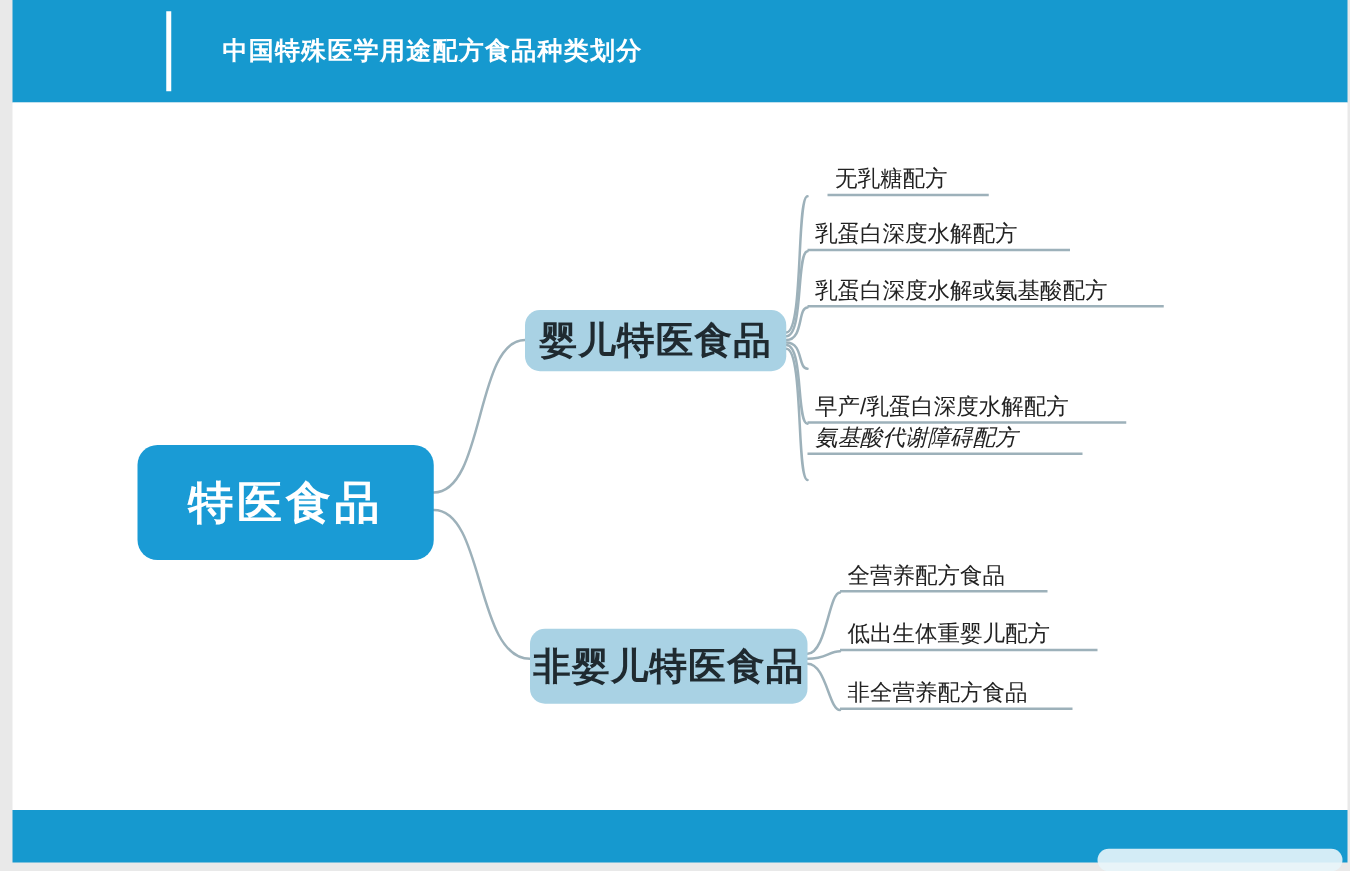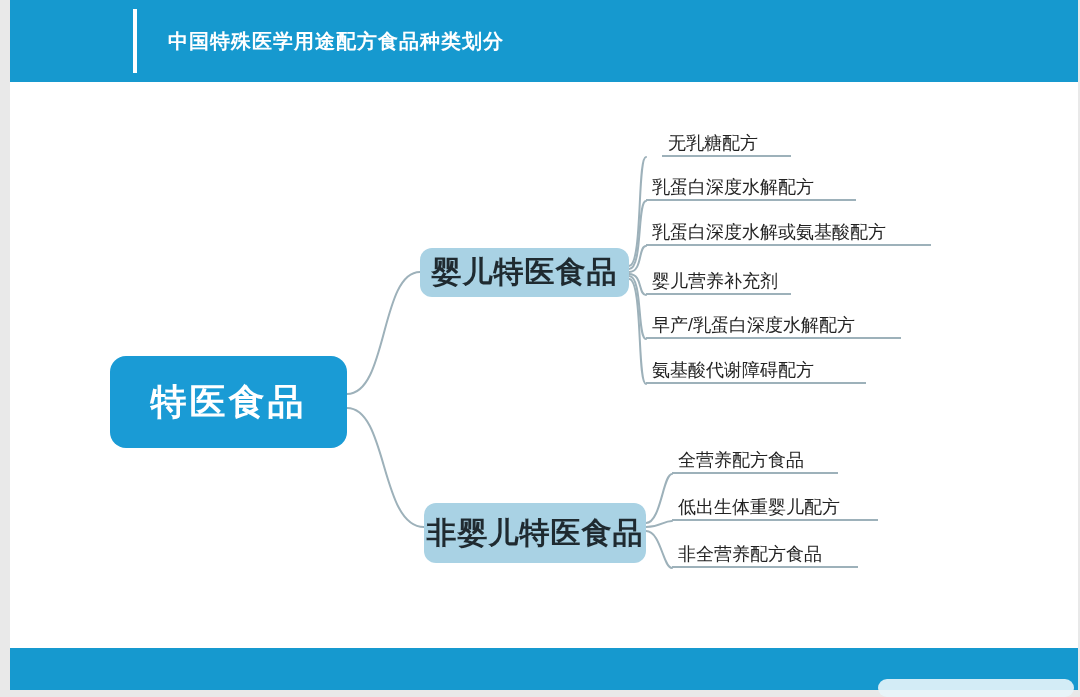--- a/index.html
+++ b/index.html
@@ -1,21 +1,21 @@
 <!DOCTYPE html>
 <html><head>
 <meta charset="utf-8">
 <style>
   html,body { margin:0; padding:0; background:#e9e9e9; font-family:"Liberation Sans",sans-serif; }
   .page { position:relative; width:1080px; height:697px; overflow:hidden; background:#e9e9e9; }
 
   
   .header-bar { position:absolute; left:10px; top:0; width:1068px; height:82px; background:#1699cf; }
   .header-accent { position:absolute; left:123px; top:9px; width:4px; height:64px; background:#ffffff; }
-  .header-title { position:absolute; left:158px; top:0; height:100px; line-height:82px;
+  .header-title { position:absolute; left:168px; top:0; height:100px; line-height:82px;
                   color:#ffffff; font-weight:bold; font-size:20px; letter-spacing:1px; white-space:nowrap; }
 
   
   .mindmap-canvas { position:absolute; left:10px; top:82px; width:1068px; height:566px; background:#ffffff; }
   .connector-svg { position:absolute; left:0; top:0; width:1080px; height:697px; pointer-events:none; }
 
   
   .root-node { position:absolute; left:110px; top:356px; width:237px; height:92px;
                background:#1a9bd5; border-radius:16px; color:#ffffff; font-size:36px; font-weight:bold;
                display:flex; align-items:center; justify-content:center; letter-spacing:3px; }
@@ -28,21 +28,21 @@
   
   .leaf { position:absolute; height:26px; line-height:24px; font-size:18px; color:#222222;
           border-bottom:2px solid #9db1ba; padding-left:6px; box-sizing:border-box; white-space:nowrap; }
   .g1 { left:646px; }
   .g2 { left:672px; }
   .l1 { top:131px; width:129px;margin-left:16px; }
   .l2 { top:175px; width:210px; }
   .l3 { top:220px; width:285px; }
   .l4 { top:269px; width:145px; }
   .l5 { top:313px; width:255px; }
-  .l6 { top:358px; width:220px; }
+  .l6 { top:338px; width:220px;font-style:italic; }
   .m1 { top:448px; width:166px; }
   .m2 { top:495px; width:206px; }
   .m3 { top:542px; width:186px; }
 
   
   .footer-bar { position:absolute; left:10px; top:648px; width:1068px; height:42px; background:#1699cf; }
   .footer-card { position:absolute; left:878px; top:679px; width:196px; height:18px;
                  background:#e8f5fa; border-radius:9px; opacity:.9; }
 </style>
 </head>
@@ -77,21 +77,20 @@
   </svg>
 
   <div class="root-node">特医食品</div>
 
   <div class="branch-node branch-infant">婴儿特医食品</div>
   <div class="branch-node branch-noninfant">非婴儿特医食品</div>
 
   <div class="leaf g1 l1">无乳糖配方</div>
   <div class="leaf g1 l2">乳蛋白深度水解配方</div>
   <div class="leaf g1 l3">乳蛋白深度水解或氨基酸配方</div>
-  <div class="leaf g1 l4">婴儿营养补充剂</div>
   <div class="leaf g1 l5">早产/乳蛋白深度水解配方</div>
   <div class="leaf g1 l6">氨基酸代谢障碍配方</div>
 
   <div class="leaf g2 m1">全营养配方食品</div>
   <div class="leaf g2 m2">低出生体重婴儿配方</div>
   <div class="leaf g2 m3">非全营养配方食品</div>
 
   <div class="footer-bar"></div>
   <div class="footer-card"></div>
 

